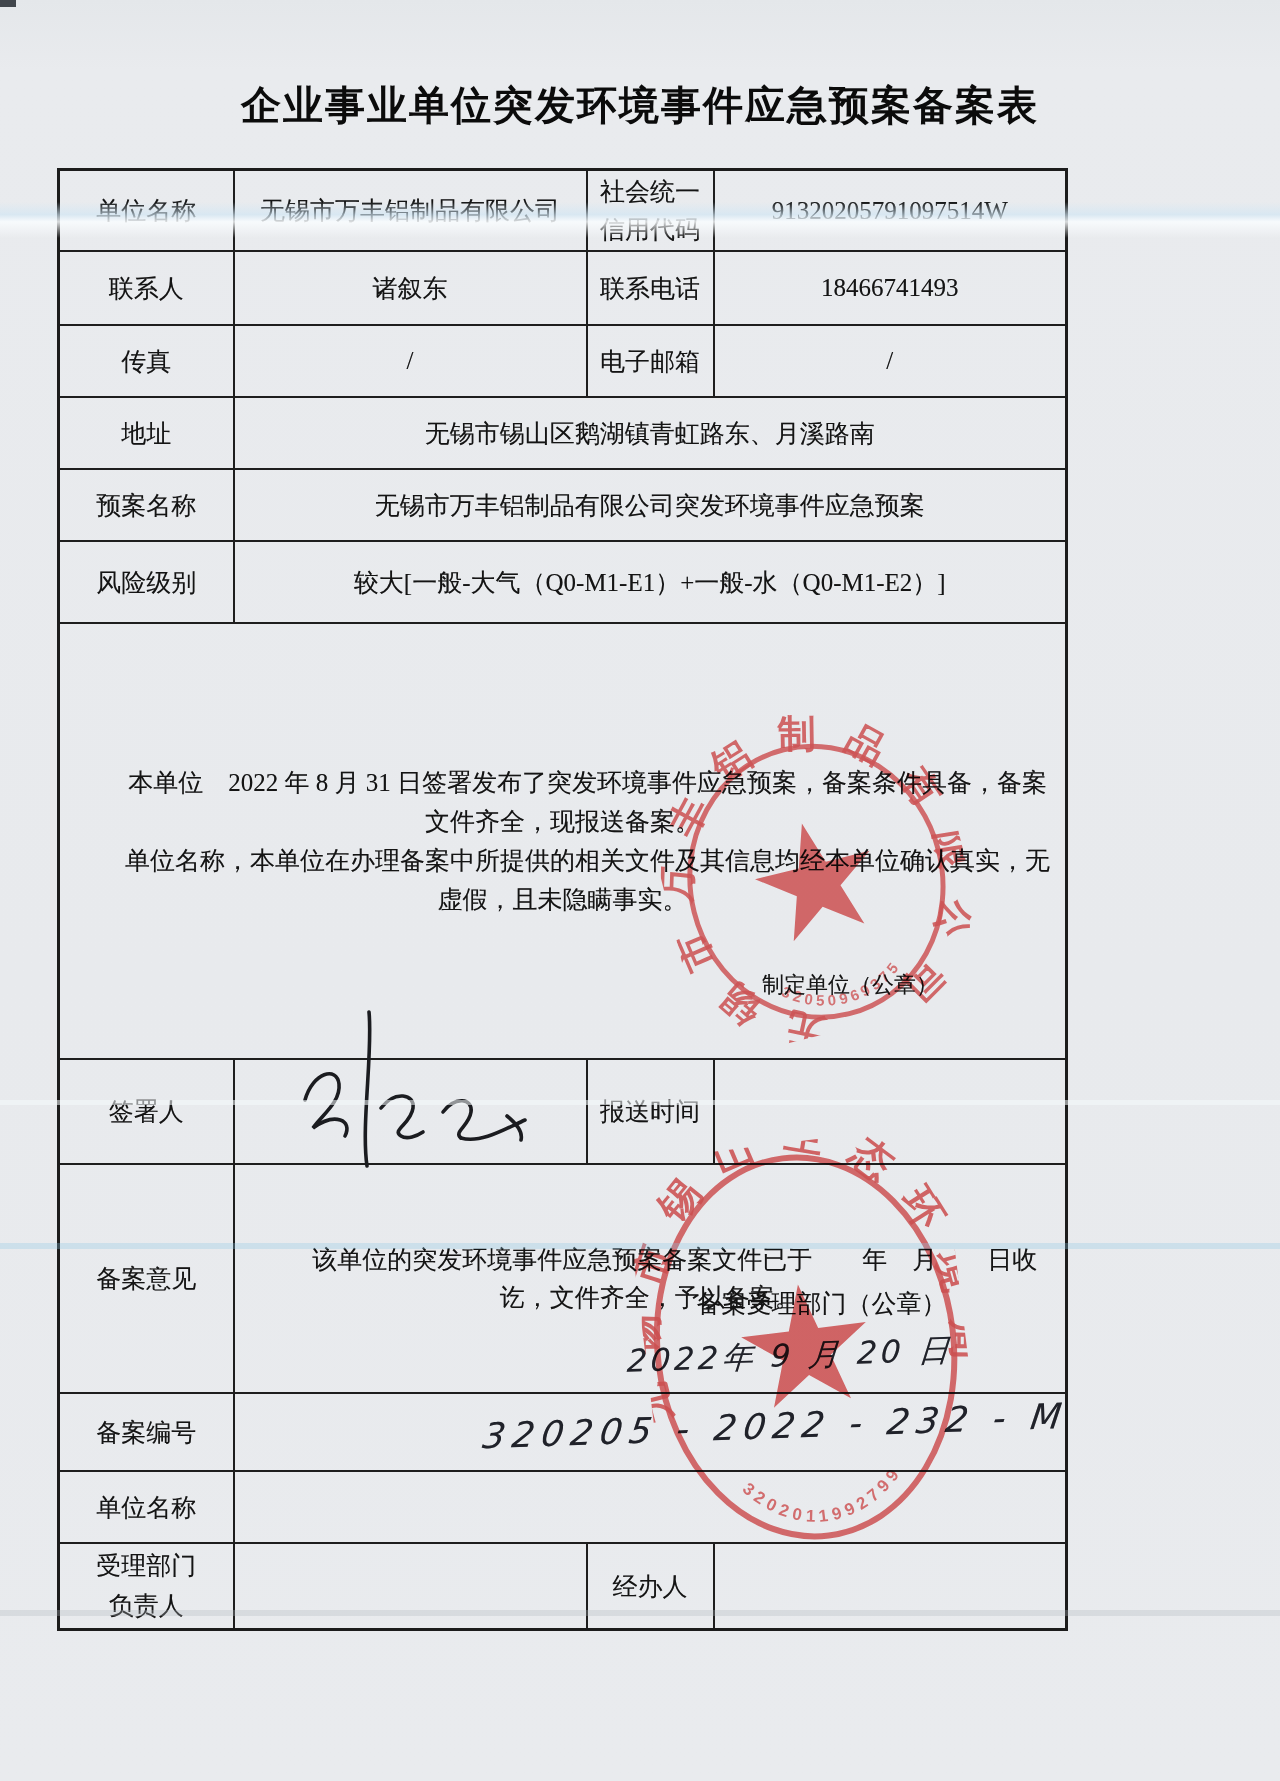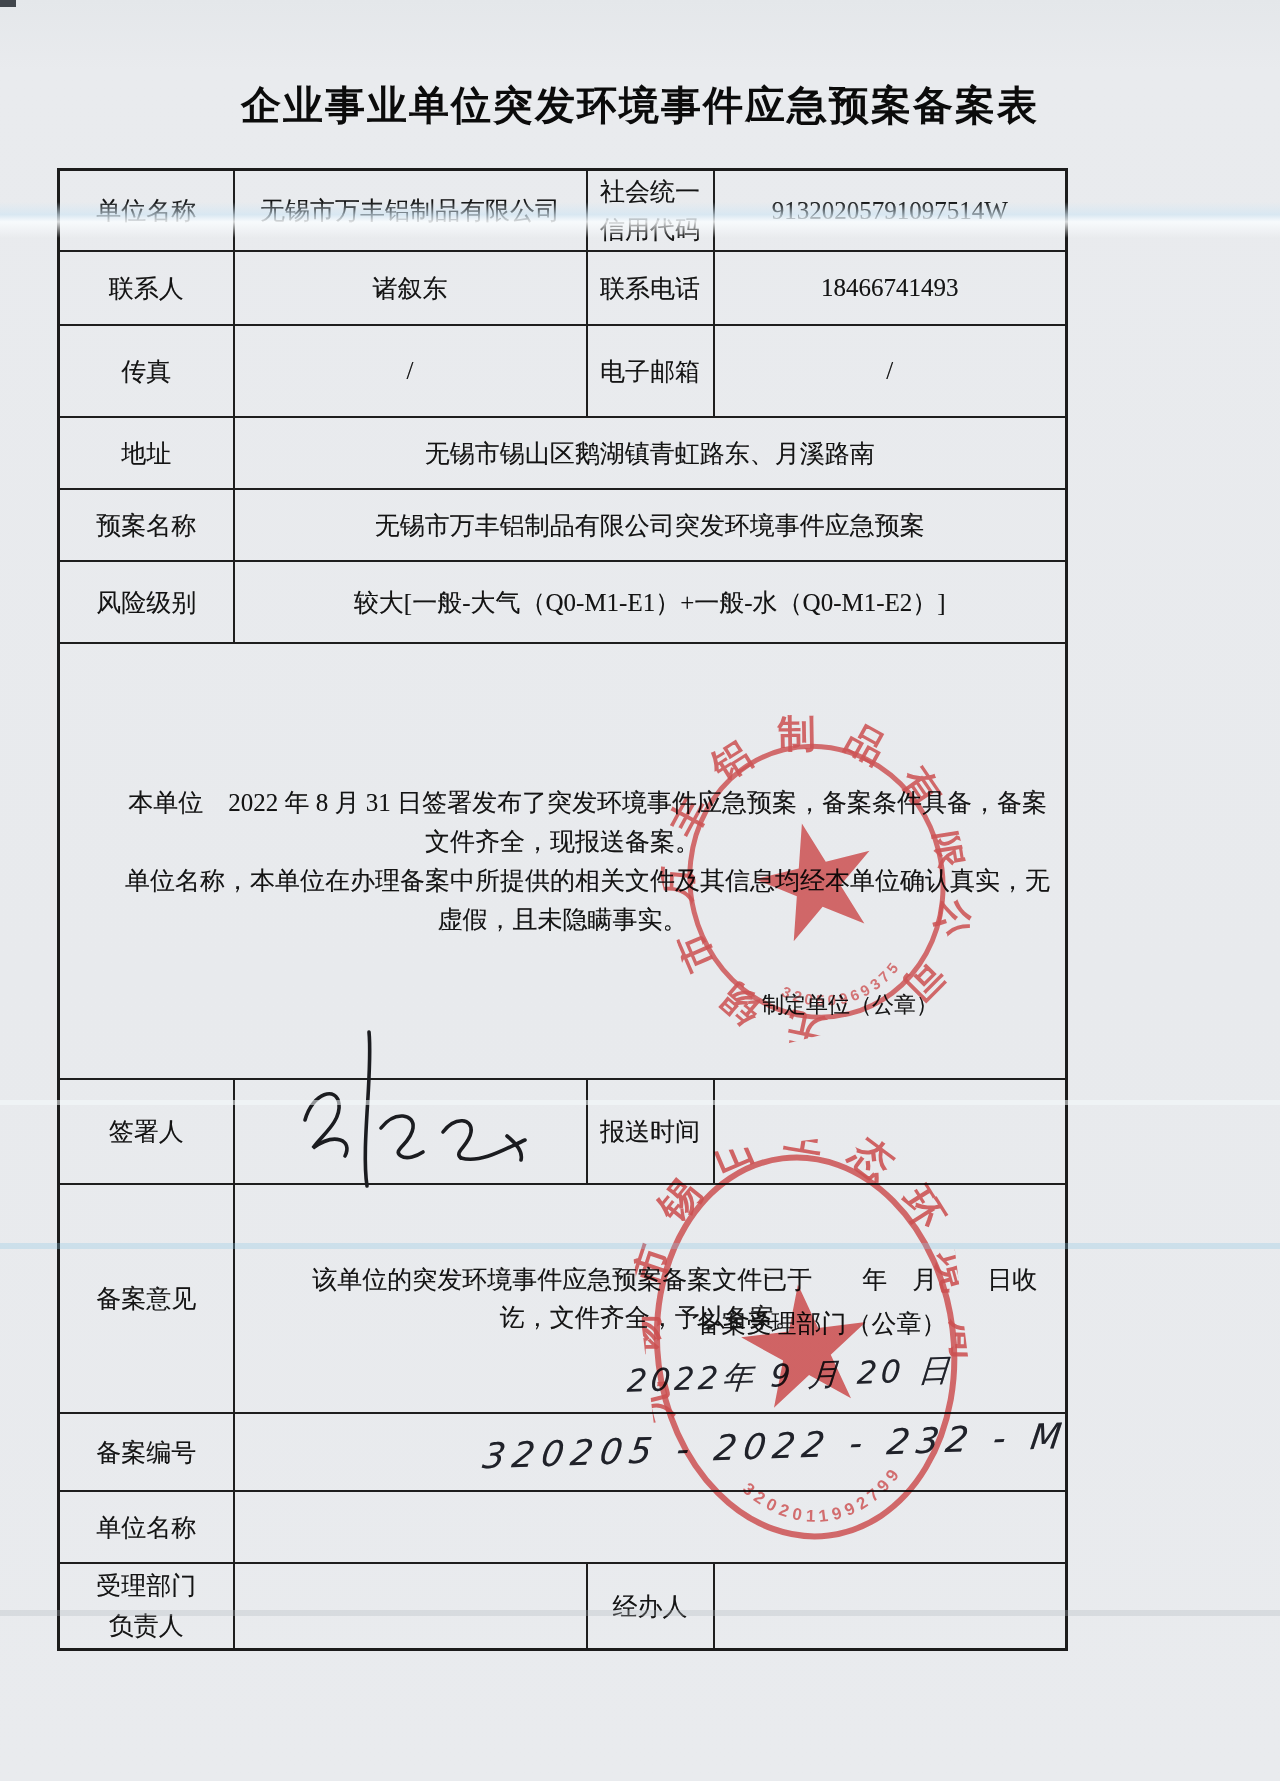--- a/index.html
+++ b/index.html
@@ -100,21 +100,21 @@
     </tr>
 
 
     <tr style="height:74px">
       <td class="lab">联系人</td>
       <td class="val">诸叙东</td>
       <td class="lab">联系电话</td>
       <td class="val">18466741493</td>
     </tr>
 
-    <tr style="height:92px">
+    <tr style="height:72px">
       <td class="lab">传真</td>
       <td class="val">/</td>
       <td class="lab">电子邮箱</td>
       <td class="val">/</td>
     </tr>
 
     <tr style="height:72px">
       <td class="lab">地址</td>
       <td class="val" colspan="3">无锡市锡山区鹅湖镇青虹路东、月溪路南</td>
     </tr>

